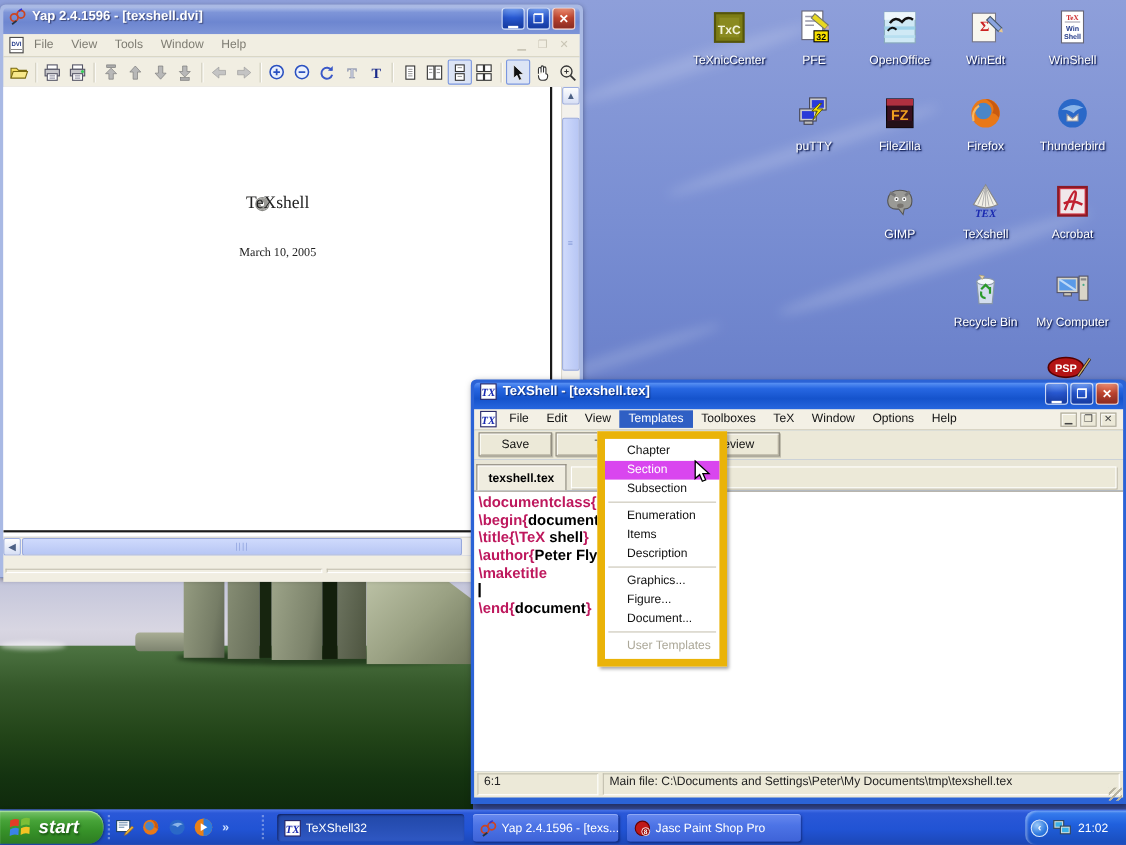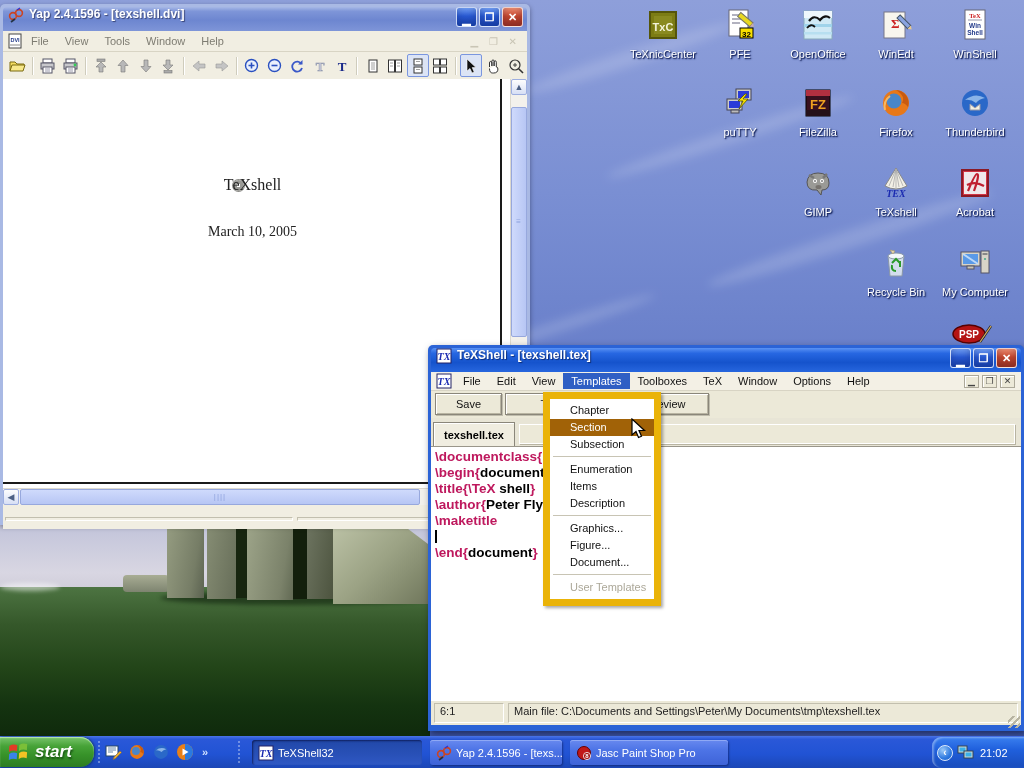--- a/index.html
+++ b/index.html
@@ -90,21 +90,21 @@
   #caret { display:inline-block; width:2px; height:13px; background:#000; vertical-align:-2px; }
 
   #ts-status { position:absolute; left:3px; right:3px; top:356px; height:24px; background:#ece9d8; display:flex; gap:4px; padding:2px 3px; }
   #ts-status .spanel { font-size:11px; }
   #ts-grip { position:absolute; right:4px; bottom:3px; width:12px; height:12px;
       background:repeating-linear-gradient(135deg,transparent 0 3px,#b8b4a2 3px 5px); }
 
   
   #tpl-menu { position:absolute; left:543px; top:392px; width:118px; background:#fff; border:7px solid #eab308; box-shadow:2px 2px 3px rgba(0,0,0,.35); padding:3px 0; z-index:60; }
   .tpl-item { height:17px; line-height:17px; font-size:11px; color:#111; padding-left:20px; white-space:nowrap; }
-  .tpl-item.sel { background:#a16207; color:#fff; }
+  .tpl-item.sel { background:#d946ef; color:#fff; }
   .tpl-item.dis { color:#aca899; }
   .tpl-sep { height:8px; position:relative; }
   .tpl-sep::after { content:""; position:absolute; left:3px; right:3px; top:3px; border-top:1px solid #c8c4b4; }
 
   #cursor { position:absolute; left:628px; top:418px; z-index:99; }
 
   
   #taskbar { position:absolute; left:0; top:736px; width:1024px; height:40px;
       background:linear-gradient(180deg,#4a74e8 0%,#2a58d8 8%,#2153d4 45%,#1a43ad 90%,#15388f 100%); z-index:90; }
   #start-btn { position:absolute; left:0; top:1px; width:94px; height:30px; border-radius:0 14px 14px 0;
@@ -474,21 +474,21 @@
               <path d="M10.7 10.7 L15 15" stroke="#333" stroke-width="1.6"></path>
             </svg>
           </span>
         </span>
       </div>
 
     <div id="yap-content">
       <div id="yap-page">
         <div id="dvi-marker" style="left:230px;top:101px;"></div>
         <div class="dvi-title" style="top:97px;font-size:16px;">TeXshell</div>
-        <div class="dvi-title" style="top:145px;font-size:14px;">March 10, 2005</div>
+        <div class="dvi-title" style="top:145px;font-size:11px;">March 10, 2005</div>
       </div>
     </div>
 
     <div class="scroll-v">
       <span class="sbtn" style="left:0;top:0;">▲</span>
       <span class="sthumb" style="left:0;top:28px;width:16px;height:230px;">
           <span class="sgrip">≡</span>
         </span>
       <span class="sbtn" style="left:0;bottom:0;">▼</span>
     </div>
@@ -566,21 +566,21 @@
         <div class="cline"><span class="c-cmd">\documentclass{</span></div>
         <div class="cline"><span class="c-cmd">\begin{</span><span class="c-arg">document</span><span class="c-cmd">}</span></div>
         <div class="cline"><span class="c-cmd">\title{</span><span class="c-cmd">\TeX</span><span class="c-arg"> shell</span><span class="c-cmd">}</span></div>
         <div class="cline"><span class="c-cmd">\author{</span><span class="c-arg">Peter Fly</span></div>
         <div class="cline"><span class="c-cmd">\maketitle</span></div>
         <div class="cline"><span id="caret"></span></div>
         <div class="cline"><span class="c-cmd">\end{</span><span class="c-arg">document</span><span class="c-cmd">}</span></div>
       </div>
 
     <div id="ts-status">
-      <span class="spanel" style="width:70px;">6:1</span>
+      <span class="spanel" style="width:110px;">6:1</span>
       <span class="spanel" style="flex:1;">Main file: C:\Documents and Settings\Peter\My Documents\tmp\texshell.tex</span>
     </div>
     <div id="ts-grip"></div>
   </div>
 
   <div id="tpl-menu">
       <div class="tpl-item">Chapter</div>
       <div class="tpl-item sel">Section</div>
       <div class="tpl-item">Subsection</div>
       <div class="tpl-sep"></div>

